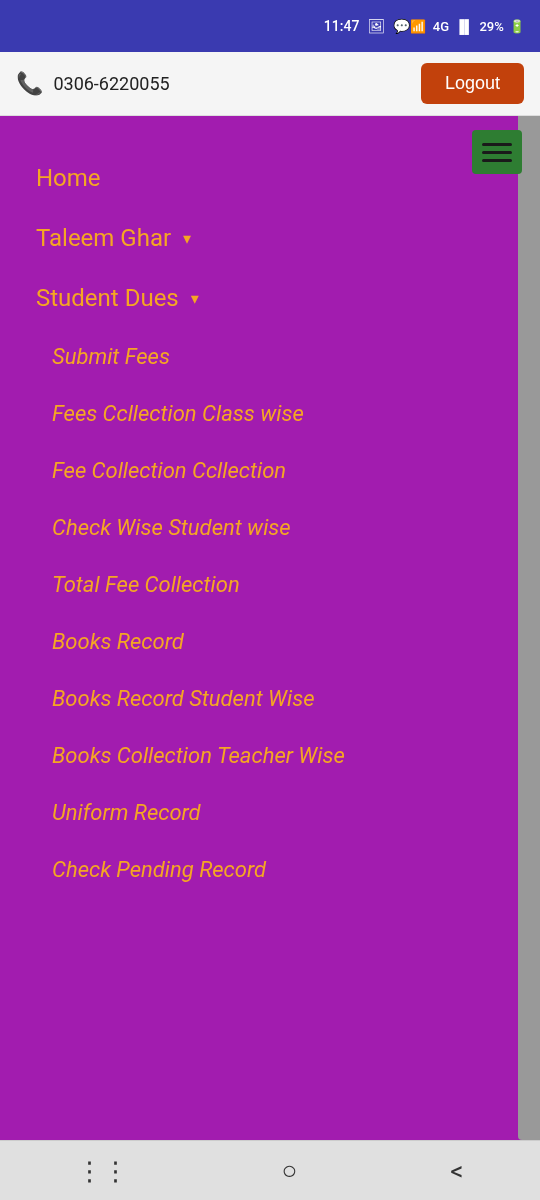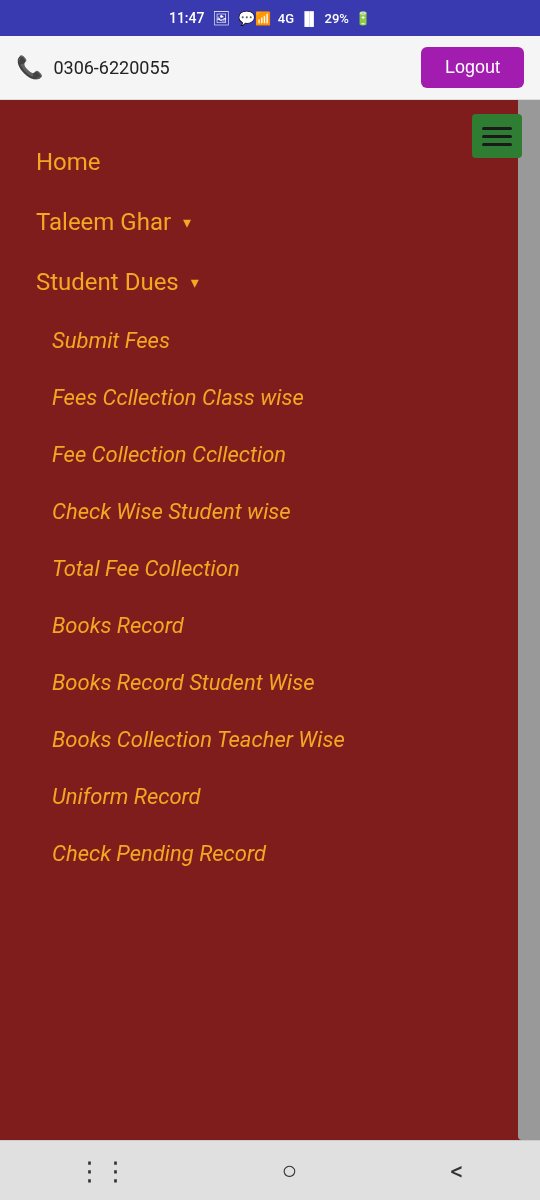--- a/index.html
+++ b/index.html
@@ -11,24 +11,24 @@
       background: #e0e0e0;
       display: flex;
       flex-direction: column;
     }
 
     
     .status-bar {
       background: #3a3ab0;
       color: white;
       display: flex;
-      justify-content: center;
+      justify-content: flex-end;
       align-items: center;
       padding: 6px 14px;
-      height: 36px;
+      height: 52px;
       font-size: 14px;
       font-weight: 500;
     }
     .status-left {
       display: flex;
       align-items: center;
       gap: 8px;
     }
     .status-right {
       display: flex;
@@ -55,33 +55,33 @@
     .phone-icon {
       color: #e53935;
       font-size: 22px;
     }
     .phone-number {
       font-size: 18px;
       color: #222;
       font-weight: 400;
     }
     .logout-btn {
-      background: #a21caf;
+      background: #c2410c;
       color: white;
       border: none;
       border-radius: 6px;
       padding: 10px 24px;
       font-size: 18px;
       font-weight: 500;
       cursor: pointer;
     }
 
     
     .main-content {
-      background: #7f1d1d;
+      background: #a21caf;
       flex: 1;
       padding: 16px 0 16px 0;
       position: relative;
       text-align: right;
     }
 
     
     .hamburger-btn {
       position: absolute;
       top: 14px;

